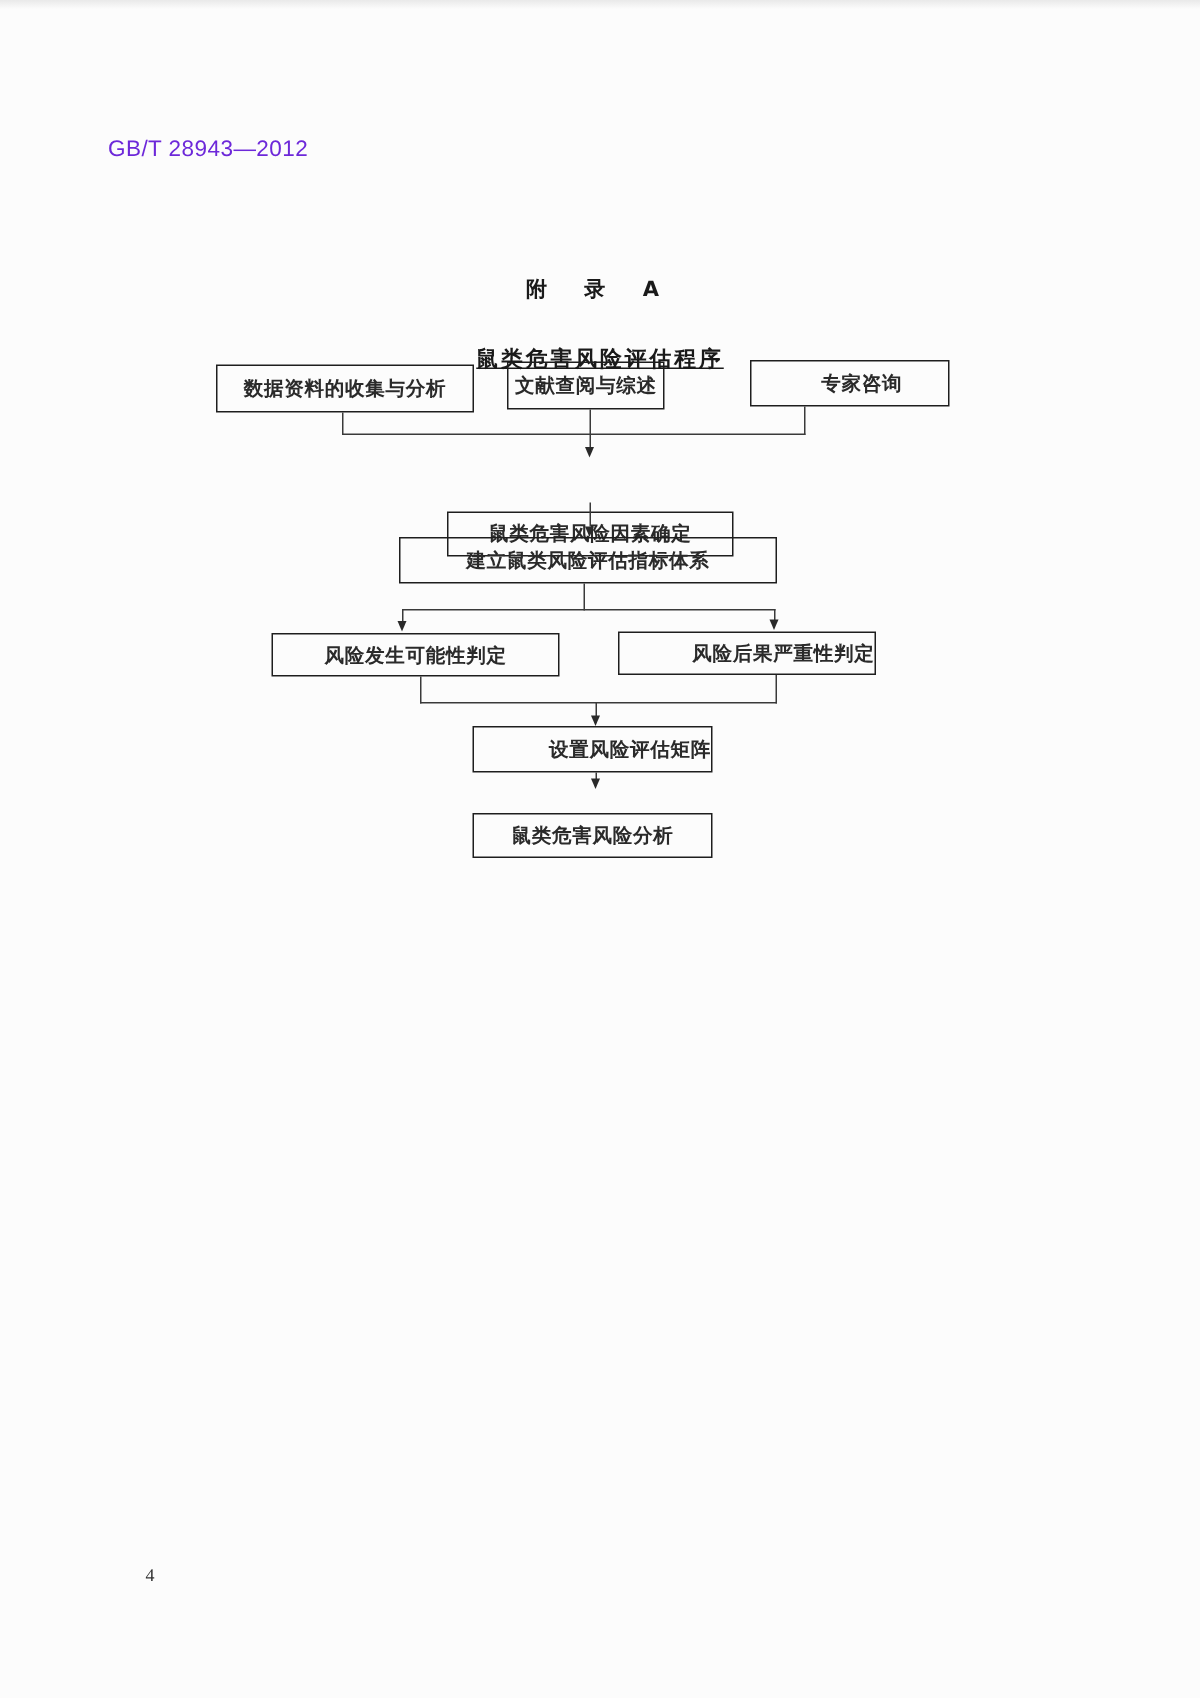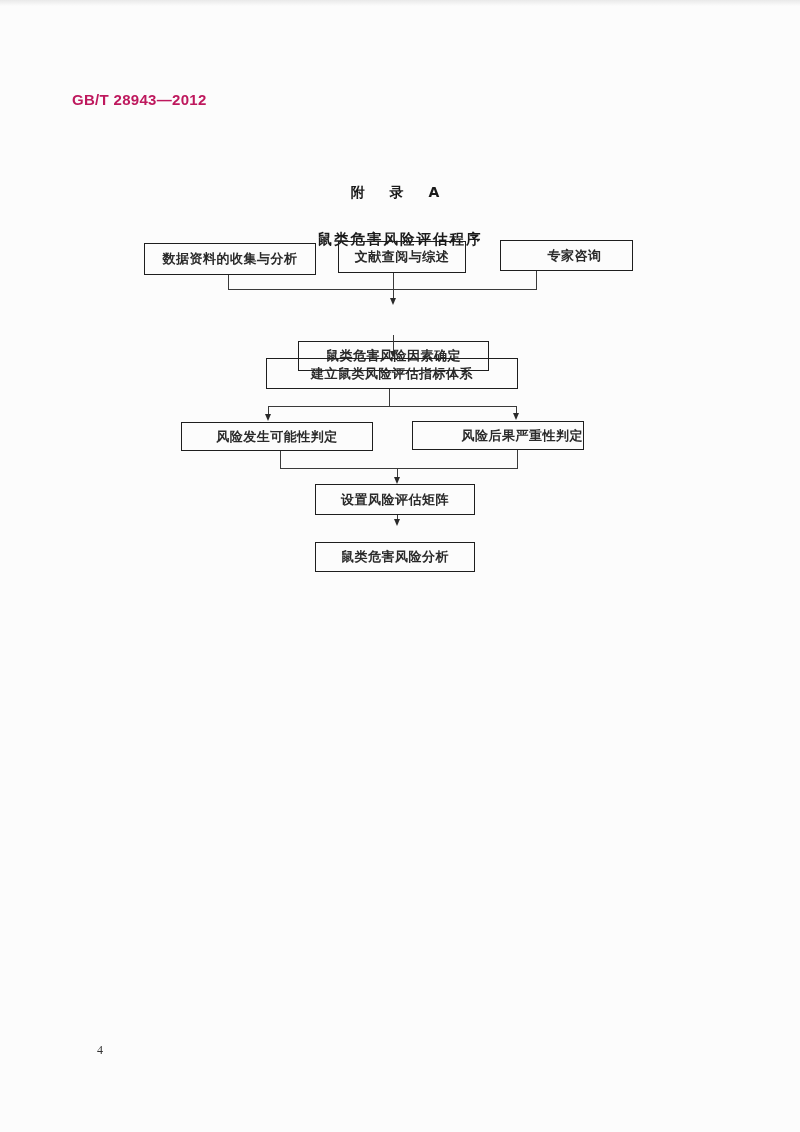--- a/index.html
+++ b/index.html
@@ -19,24 +19,24 @@
     position: absolute;
     left: 0; top: 0;
     width: 800px; height: 1132px;
     background: #fcfcfc;
   }
   .std-code {
     position: absolute;
     left: 72px;
     top: 91px;
     font-family: "Liberation Sans", sans-serif;
-    font-weight: bold;
+    font-weight: normal;
     font-size: 15px;
     letter-spacing: 0.3px;
-    color: #be185d;
+    color: #6d28d9;
   }
   .appendix-head {
     position: absolute;
     left: 0;
     width: 800px;
     text-align: center;
     font-weight: bold;
     color: #1a1a1a;
     margin-top: 24px;
   }
@@ -47,20 +47,21 @@
   }
   .appendix-type {
     top: 184px;
     font-size: 14px;
     letter-spacing: 2px;
   }
   .appendix-name {
     top: 206px;
     font-size: 14.5px;
     letter-spacing: 2px;
+    text-decoration: underline;
   }
   .box {
     position: absolute;
     border: 1.6px solid #1e1e1e;
     box-sizing: border-box;
     background: transparent;
     display: flex;
     align-items: center;
     justify-content: center;
     font-size: 13px;
@@ -105,21 +106,21 @@
   <div class="std-code">GB/T 28943—2012</div>
 
   <div class="appendix-head appendix-title">附 录 A</div>
   <div class="appendix-head appendix-name">鼠类危害风险评估程序</div>
 
   <div>
 
     <div class="box" style="left:144px;top:243px;width:172px;height:32px;">
       <span>数据资料的收集与分析</span>
     </div>
-    <div class="box" style="left:338px;top:241px;width:128px;height:32px;">
+    <div class="box" style="left:338px;top:241px;width:105px;height:32px;">
       <span>文献查阅与综述</span>
     </div>
     <div class="box" style="left:500px;top:240px;width:133px;height:31px;padding-left:16px;">
       <span>专家咨询</span>
     </div>
 
     <div class="line v" style="left:228px;top:275px;height:15px;"></div>
     <div class="line v" style="left:536px;top:271px;height:19px;"></div>
     <div class="line h" style="left:228px;top:289px;width:309px;"></div>
     <div class="line v" style="left:393px;top:273px;height:25px;"></div>
@@ -147,21 +148,21 @@
     <div class="box" style="left:412px;top:421px;width:172px;height:29px;justify-content:flex-end;">
       <span>风险后果严重性判定</span>
     </div>
 
     <div class="line v" style="left:280px;top:451px;height:18px;"></div>
     <div class="line v" style="left:517px;top:450px;height:19px;"></div>
     <div class="line h" style="left:280px;top:468px;width:238px;"></div>
     <div class="line v" style="left:397px;top:468px;height:10px;"></div>
     <div class="arrow" style="left:394px;top:477px;"></div>
 
-    <div class="box" style="left:315px;top:484px;width:160px;height:31px;">
+    <div class="box" style="left:315px;top:484px;width:160px;height:31px;justify-content:flex-end;">
       <span>设置风险评估矩阵</span>
     </div>
     <div class="line v" style="left:397px;top:515px;height:5px;"></div>
     <div class="arrow" style="left:394px;top:519px;"></div>
 
     <div class="box" style="left:315px;top:542px;width:160px;height:30px;">
       <span>鼠类危害风险分析</span>
     </div>
   </div>
 

